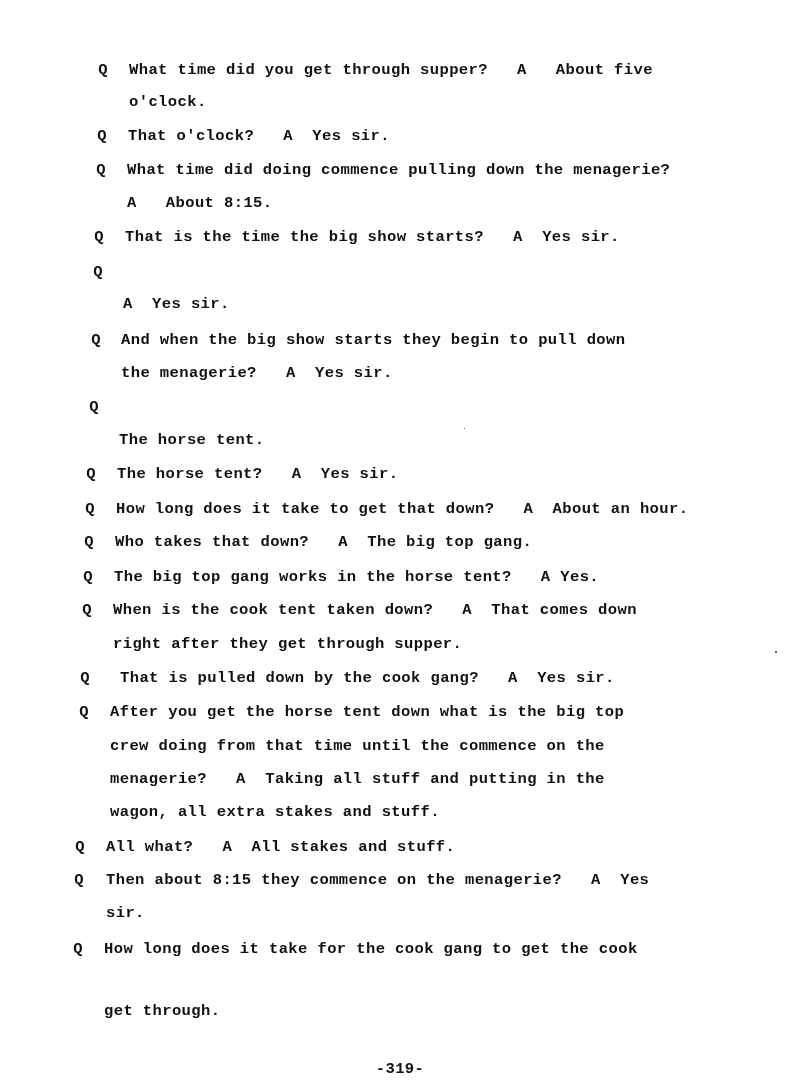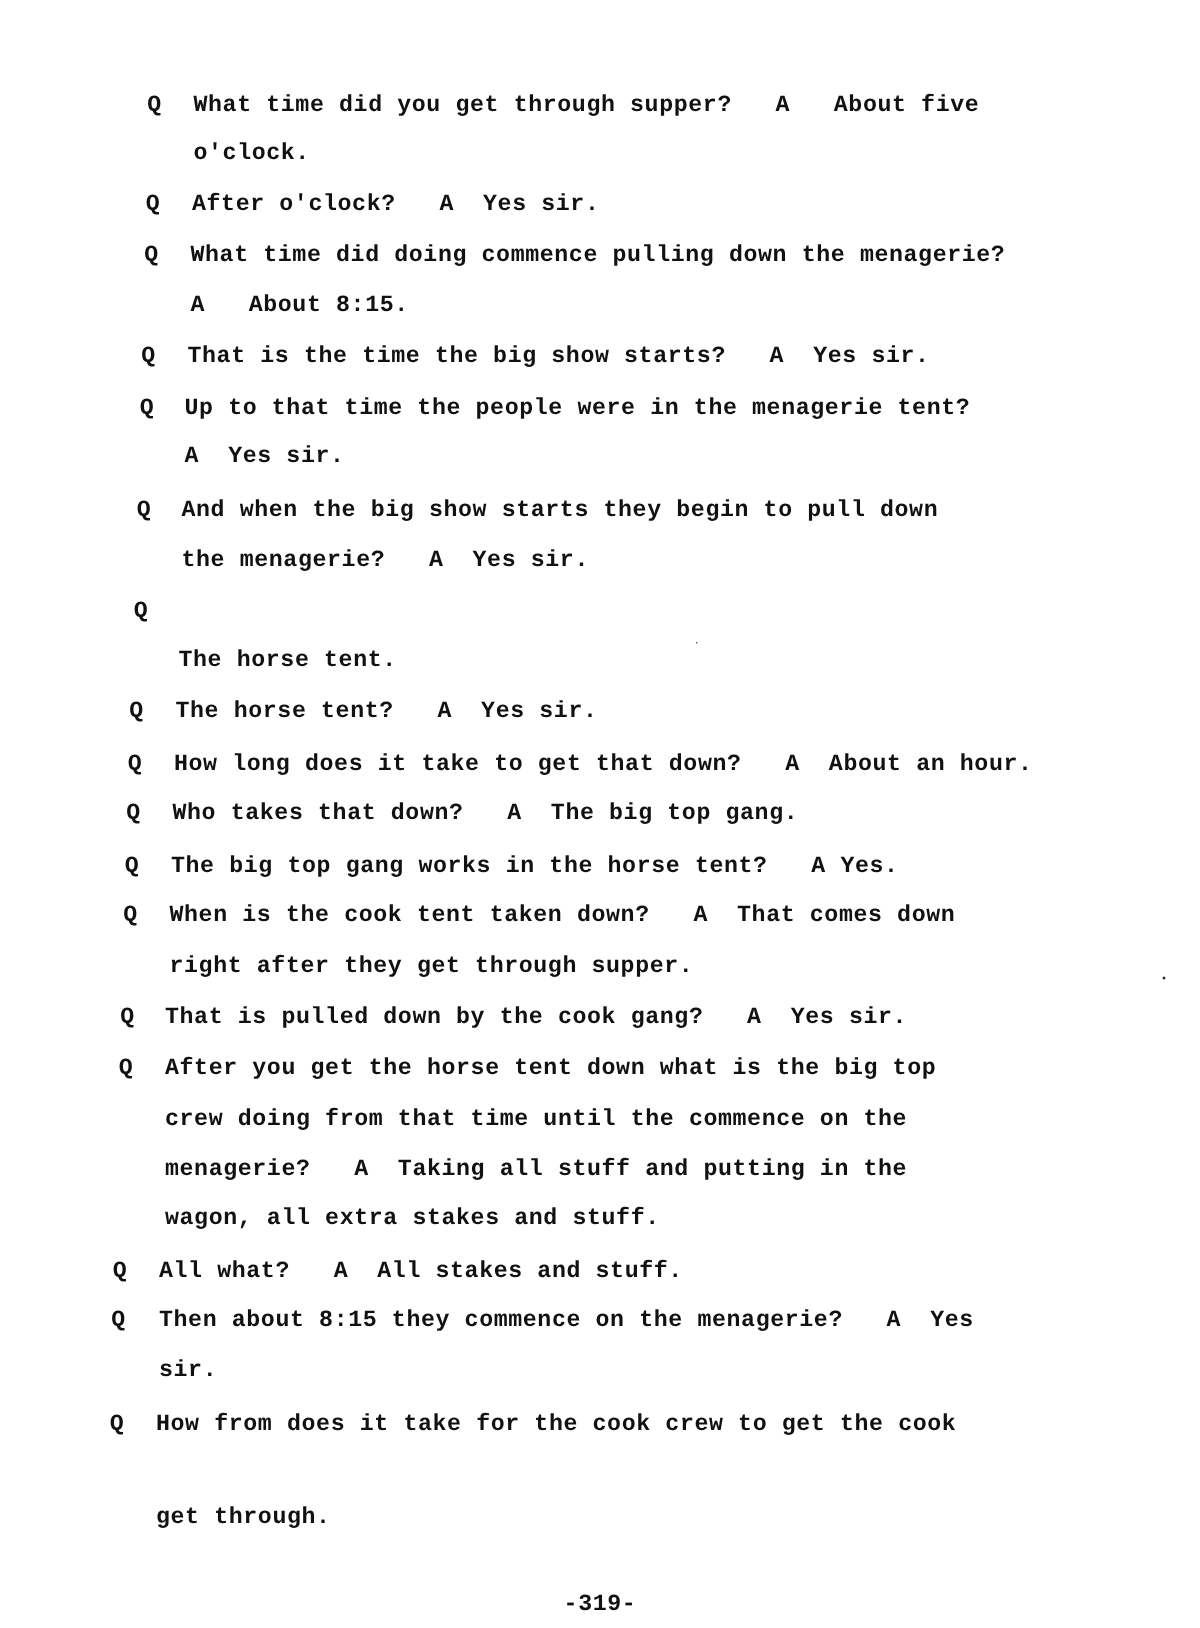--- a/index.html
+++ b/index.html
@@ -17,31 +17,30 @@
 </head>
 <body>
 
 <div class="page">
 
   <span class="line q" style="left:96px;top:60px">Q</span>
   <span class="line" style="left:129px;top:60px">What time did you get through supper?   A   About five</span>
   <span class="line" style="left:129px;top:92px">o'clock.</span>
 
   <span class="line q" style="left:95px;top:126px">Q</span>
-  <span class="line" style="left:128px;top:126px">After o'clock?   A  Yes sir.</span>
+  <span class="line" style="left:128px;top:126px">That o'clock?   A  Yes sir.</span>
 
   <span class="line q" style="left:94px;top:160px">Q</span>
   <span class="line" style="left:127px;top:160px">What time did doing commence pulling down the menagerie?</span>
   <span class="line" style="left:127px;top:193px">A   About 8:15.</span>
 
   <span class="line q" style="left:92px;top:227px">Q</span>
   <span class="line" style="left:125px;top:227px">That is the time the big show starts?   A  Yes sir.</span>
 
   <span class="line q" style="left:91px;top:262px">Q</span>
-  <span class="line" style="left:123px;top:262px">Up to that time the people were in the menagerie tent?</span>
   <span class="line" style="left:123px;top:294px">A  Yes sir.</span>
 
   <span class="line q" style="left:89px;top:330px">Q</span>
   <span class="line" style="left:121px;top:330px">And when the big show starts they begin to pull down</span>
   <span class="line" style="left:121px;top:363px">the menagerie?   A  Yes sir.</span>
 
   <span class="line q" style="left:87px;top:397px">Q</span>
   <span class="line" style="left:119px;top:430px">The horse tent.</span>
 
   <span class="line q" style="left:84px;top:464px">Q</span>
@@ -54,36 +53,36 @@
   <span class="line" style="left:115px;top:532px">Who takes that down?   A  The big top gang.</span>
 
   <span class="line q" style="left:81px;top:567px">Q</span>
   <span class="line" style="left:114px;top:567px">The big top gang works in the horse tent?   A Yes.</span>
 
   <span class="line q" style="left:80px;top:600px">Q</span>
   <span class="line" style="left:113px;top:634px">right after they get through supper.</span>
   <span class="line" style="left:113px;top:600px">When is the cook tent taken down?   A  That comes down</span>
 
   <span class="line q" style="left:78px;top:668px">Q</span>
-  <span class="line" style="left:110px;top:668px">That is pulled down by the cook gang?   A  Yes sir.</span>
+  <span class="line" style="left:120px;top:668px">That is pulled down by the cook gang?   A  Yes sir.</span>
 
   <span class="line q" style="left:77px;top:702px">Q</span>
   <span class="line" style="left:110px;top:702px">After you get the horse tent down what is the big top</span>
   <span class="line" style="left:110px;top:736px">crew doing from that time until the commence on the</span>
   <span class="line" style="left:110px;top:769px">menagerie?   A  Taking all stuff and putting in the</span>
   <span class="line" style="left:110px;top:802px">wagon, all extra stakes and stuff.</span>
 
   <span class="line q" style="left:73px;top:837px">Q</span>
   <span class="line" style="left:106px;top:837px">All what?   A  All stakes and stuff.</span>
 
   <span class="line q" style="left:72px;top:870px">Q</span>
   <span class="line" style="left:106px;top:870px">Then about 8:15 they commence on the menagerie?   A  Yes</span>
   <span class="line" style="left:106px;top:903px">sir.</span>
 
   <span class="line q" style="left:71px;top:939px">Q</span>
-  <span class="line" style="left:104px;top:939px">How from does it take for the cook crew to get the cook</span>
+  <span class="line" style="left:104px;top:939px">How long does it take for the cook gang to get the cook</span>
   <span class="line" style="left:104px;top:1001px">get through.</span>
 
   <span class="speck" style="left:775px;top:651px"></span>
   <span class="speck" style="left:464px;top:428px;width:1px;height:1px"></span>
 
   <div class="footer">-319-</div>
 </div>
 
 </body></html>

